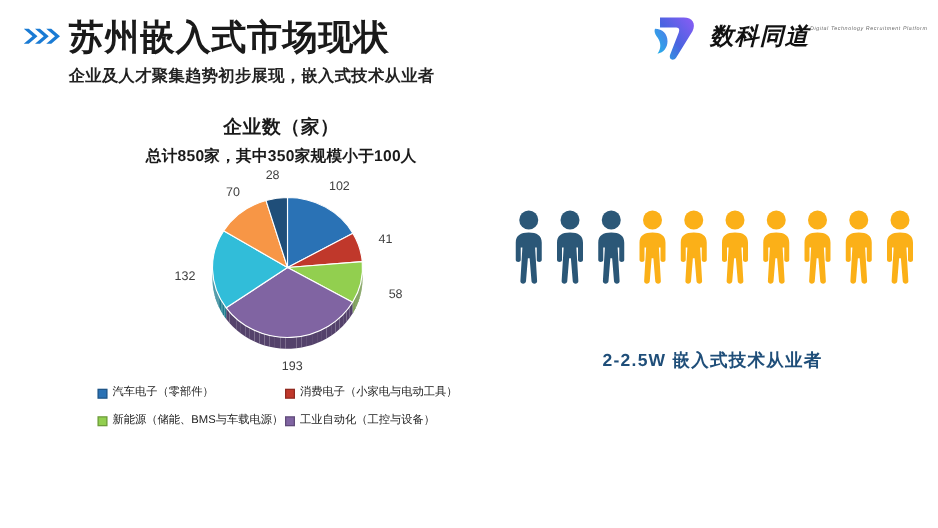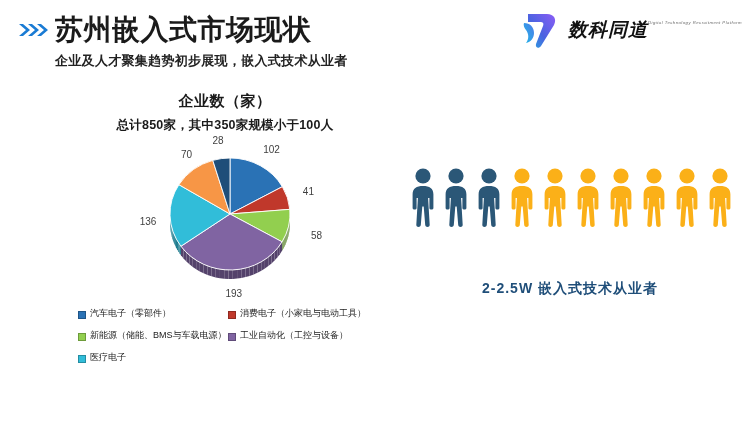--- a/index.html
+++ b/index.html
@@ -293,21 +293,21 @@
         <path d="M170,74 L229.79234785433556,69.34500170141487 A60,56 0 0 1 222.06523787707823,101.83166517487578 Z" fill="#92cf4f" stroke="#ffffff" stroke-width="0.9"></path>
         <path d="M170,74 L222.06523787707823,101.83166517487578 A60,56 0 0 1 120.95052740560962,106.25270019287487 Z" fill="#8064a2" stroke="#ffffff" stroke-width="0.9"></path>
         <path d="M170,74 L120.95052740560962,106.25270019287487 A60,56 0 0 1 118.8905706080527,44.66561058439032 Z" fill="#31bdd9" stroke="#ffffff" stroke-width="0.9"></path>
         <path d="M170,74 L118.8905706080527,44.66561058439032 A60,56 0 0 1 152.76966152544142,20.358779305205523 Z" fill="#f79646" stroke="#ffffff" stroke-width="0.9"></path>
         <path d="M170,74 L152.76966152544142,20.358779305205523 A60,56 0 0 1 170.00000000000003,18 Z" fill="#1f4e79" stroke="#ffffff" stroke-width="0.9"></path>
       </svg>
     <div class="pie-label" id="lbl0" style="left: 199.491px; top: 4.17226px; width: 24px; text-align: center;">102</div>
     <div class="pie-label" id="lbl1" style="left: 236.423px; top: 46.3809px; width: 24px; text-align: center;">41</div>
     <div class="pie-label" id="lbl2" style="left: 238.051px; top: 90.0374px; width: 24px; text-align: right;">58</div>
     <div class="pie-label" id="lbl3" style="left: 161.837px; top: 147.919px; width: 24px; text-align: center;">193</div>
-    <div class="pie-label" id="lbl4" style="left: 76.0399px; top: 76.309px; width: 24px; text-align: center;">136</div>
+    <div class="pie-label" id="lbl4" style="left: 76.0399px; top: 76.309px; width: 24px; text-align: center;">132</div>
     <div class="pie-label" id="lbl5" style="left: 108px; top: 9.33093px; width: 24px; text-align: right;">70</div>
     <div class="pie-label" id="lbl6" style="left: 146.1px; top: -5.21661px; width: 24px; text-align: center;">28</div>
   </div>
 
   <div class="legend" id="legend">
       <div class="legend-item">
         <span class="legend-swatch" style="background: rgb(42, 114, 181);"></span>
         <span>汽车电子（零部件）</span>
       </div>
       <div class="legend-item">
@@ -315,24 +315,20 @@
         <span>消费电子（小家电与电动工具）</span>
       </div>
       <div class="legend-item">
         <span class="legend-swatch" style="background: rgb(146, 207, 79);"></span>
         <span>新能源（储能、BMS与车载电源）</span>
       </div>
       <div class="legend-item">
         <span class="legend-swatch" style="background: rgb(128, 100, 162);"></span>
         <span>工业自动化（工控与设备）</span>
       </div>
-      <div class="legend-item">
-        <span class="legend-swatch" style="background: rgb(49, 189, 217);"></span>
-        <span>医疗电子</span>
-      </div>
     </div>
 </div>
 
 <div class="people-block">
   <div class="people-row" id="people-row">
       <svg width="30" height="62" viewBox="0 0 30 62">
         <circle cx="15" cy="9" r="7.6" fill="#2b5777"></circle>
         <path d="M15 19 C8.5 19 4.6 21.4 4.6 27.2 L4.6 41 C4.6 43.1 8.6 43.1 8.6 41 L8.6 31 L9.9 31 L8.3 58 C8.3 60.6 12.6 60.6 12.8 58 L14.3 39.5 L15.7 39.5 L17.2 58 C17.4 60.6 21.7 60.6 21.7 58 L20.1 31 L21.4 31 L21.4 41 C21.4 43.1 25.4 43.1 25.4 41 L25.4 27.2 C25.4 21.4 21.5 19 15 19 Z" fill="#2b5777"></path>
       </svg>
       <svg width="30" height="62" viewBox="0 0 30 62">

